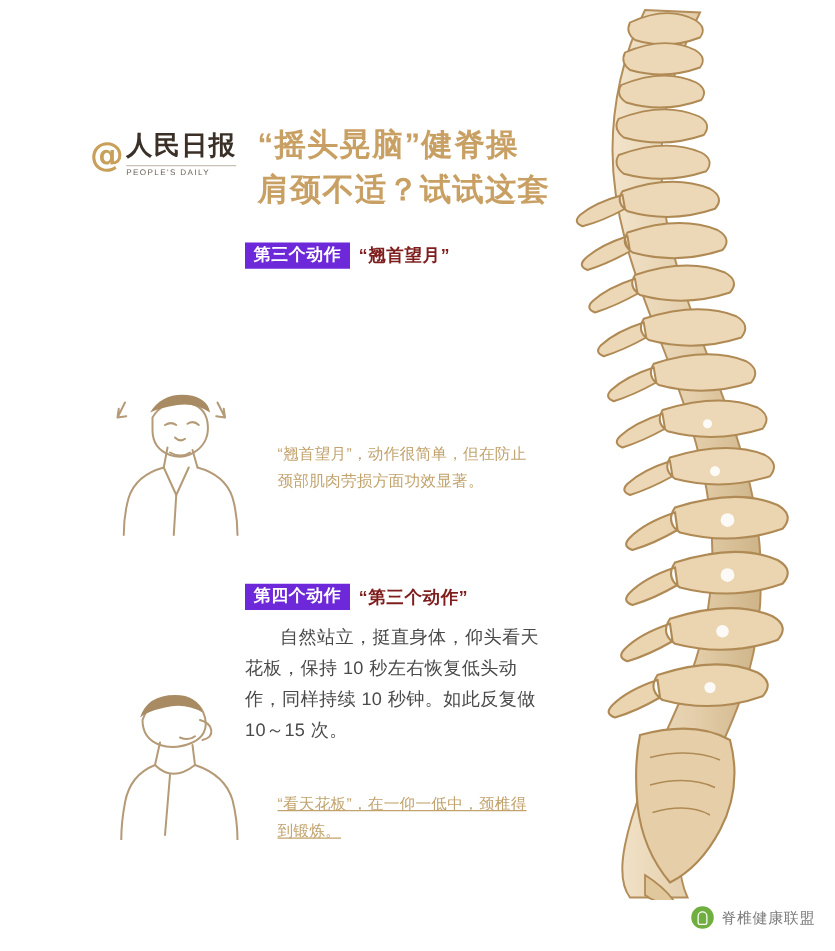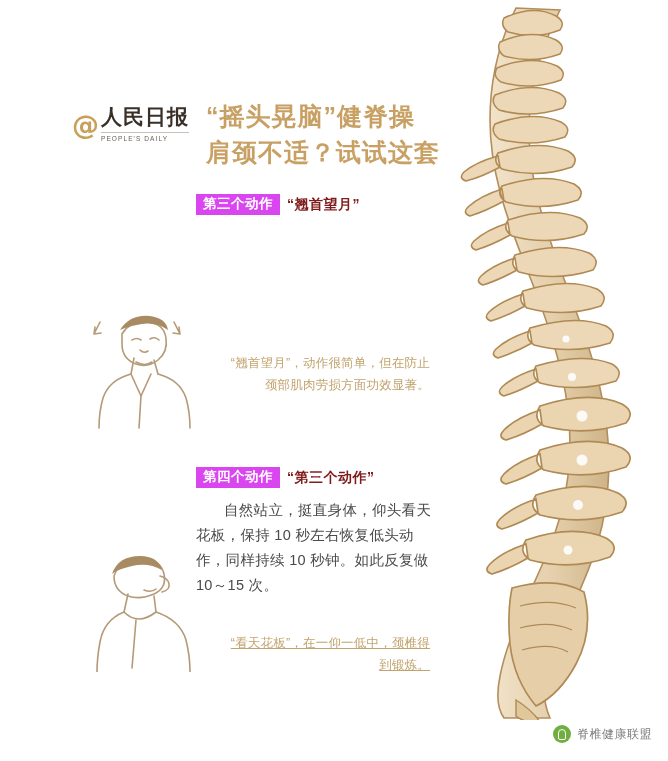--- a/index.html
+++ b/index.html
@@ -102,21 +102,21 @@
   .sec3 { top: 193px; }
   .sec4 { top: 466px; }
 
   .sec-head {
     display: flex;
     align-items: center;
     height: 23px;
     white-space: nowrap;
   }
   .sec-tag {
-    background: #d946ef;
+    background: #6d28d9;
     color: #ffffff;
     font-size: 13.5px;
     font-weight: bold;
     padding: 3px 7px 4px 7px;
     line-height: 1;
     letter-spacing: 0.5px;
   }
   .sec-name {
     color: #7f1d1d;
     font-size: 14px;
@@ -137,21 +137,20 @@
 
   
   .note {
     position: absolute;
     left: 222px;
     width: 208px;
     font-size: 12.5px;
     color: #c2a36d;
     line-height: 1.78;
     letter-spacing: 0.2px;
-    text-align: right;
   }
   .note3 { top: 352px; }
   .note4 { top: 632px; text-decoration: underline; }
 
   
   .figure {
     position: absolute;
     pointer-events: none;
   }
   .fig3 { left: 78px; top: 300px; width: 122px; height: 132px; }

